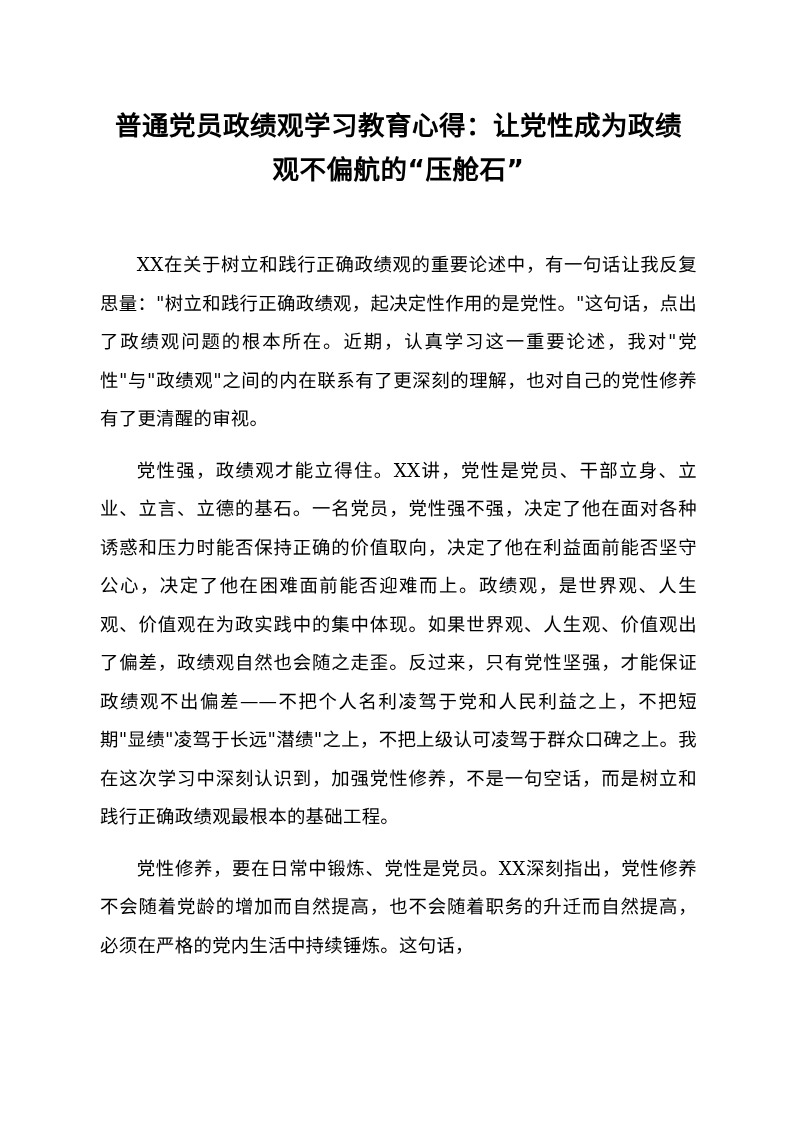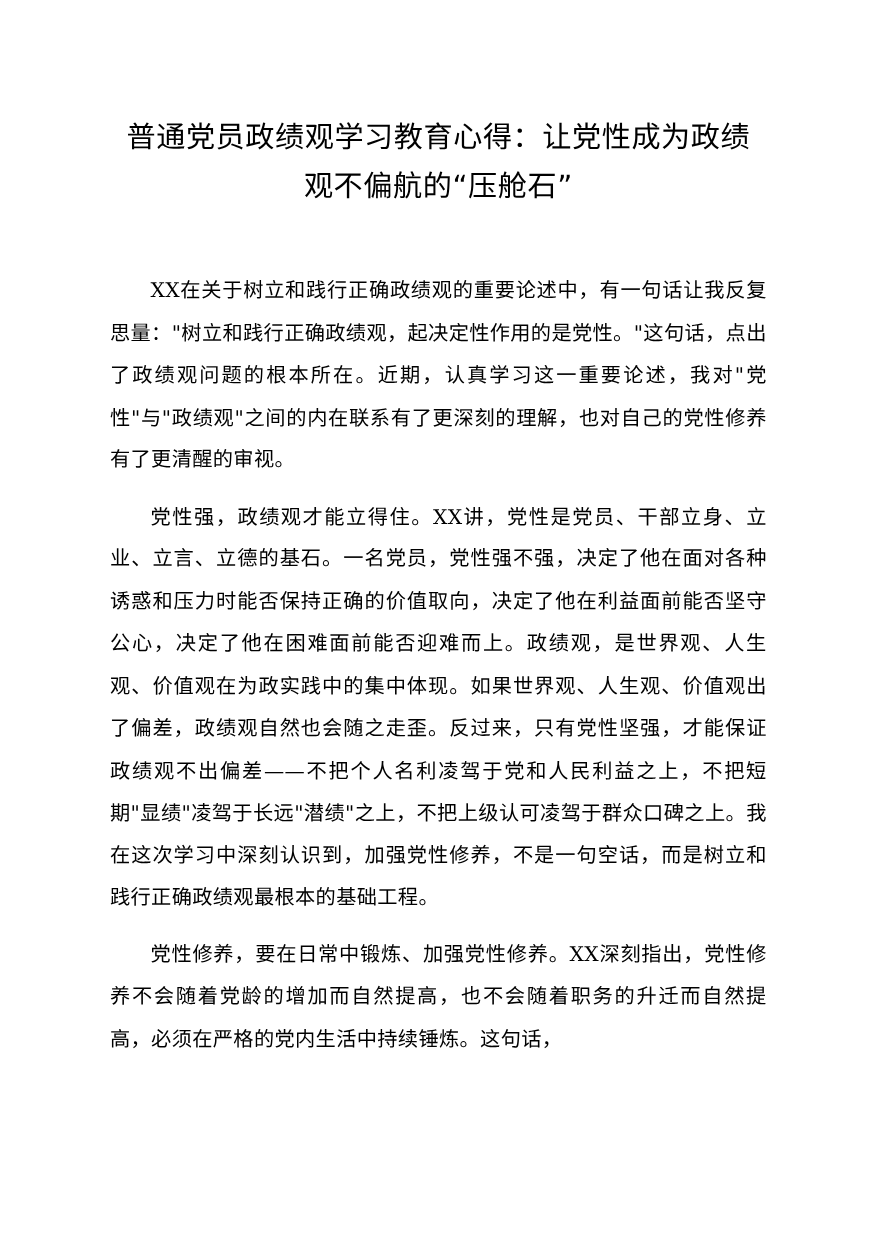--- a/index.html
+++ b/index.html
@@ -17,21 +17,21 @@
   .page {
     box-sizing: border-box;
     width: 793px;
     height: 1122px;
     padding: 96px 96px 60px 100px;
     background: #ffffff;
     position: relative;
   }
   .doc-title {
     font-family: "DejaVu Sans", "Liberation Sans", sans-serif;
-    font-weight: normal;
+    font-weight: bold;
     font-size: 26.5px;
     line-height: 44px;
     text-align: center;
     letter-spacing: 0.5px;
     margin: 8px 0 0 0;
     padding: 0 6px;
   }
   .body-wrap {
     margin-top: 54px;
   }
@@ -48,15 +48,15 @@
   }
 </style>
 </head>
 <body>
 
 <div class="page">
   <h1 class="doc-title">普通党员政绩观学习教育心得：让党性成为政绩观不偏航的“压舱石”</h1>
   <div class="body-wrap">
     <p class="para">XX在关于树立和践行正确政绩观的重要论述中，有一句话让我反复思量："树立和践行正确政绩观，起决定性作用的是党性。"这句话，点出了政绩观问题的根本所在。近期，认真学习这一重要论述，我对"党性"与"政绩观"之间的内在联系有了更深刻的理解，也对自己的党性修养有了更清醒的审视。</p>
     <p class="para">党性强，政绩观才能立得住。XX讲，党性是党员、干部立身、立业、立言、立德的基石。一名党员，党性强不强，决定了他在面对各种诱惑和压力时能否保持正确的价值取向，决定了他在利益面前能否坚守公心，决定了他在困难面前能否迎难而上。政绩观，是世界观、人生观、价值观在为政实践中的集中体现。如果世界观、人生观、价值观出了偏差，政绩观自然也会随之走歪。反过来，只有党性坚强，才能保证政绩观不出偏差——不把个人名利凌驾于党和人民利益之上，不把短期"显绩"凌驾于长远"潜绩"之上，不把上级认可凌驾于群众口碑之上。我在这次学习中深刻认识到，加强党性修养，不是一句空话，而是树立和践行正确政绩观最根本的基础工程。</p>
-    <p class="para">党性修养，要在日常中锻炼、加强党性修养。XX深刻指出，党性修养不会随着党龄的增加而自然提高，也不会随着职务的升迁而自然提高，必须在严格的党内生活中持续锤炼。这句话，</p>
+    <p class="para">党性修养，要在日常中锻炼、党性是党员。XX深刻指出，党性修养不会随着党龄的增加而自然提高，也不会随着职务的升迁而自然提高，必须在严格的党内生活中持续锤炼。这句话，</p>
   </div>
 </div>
 
 </body></html>

